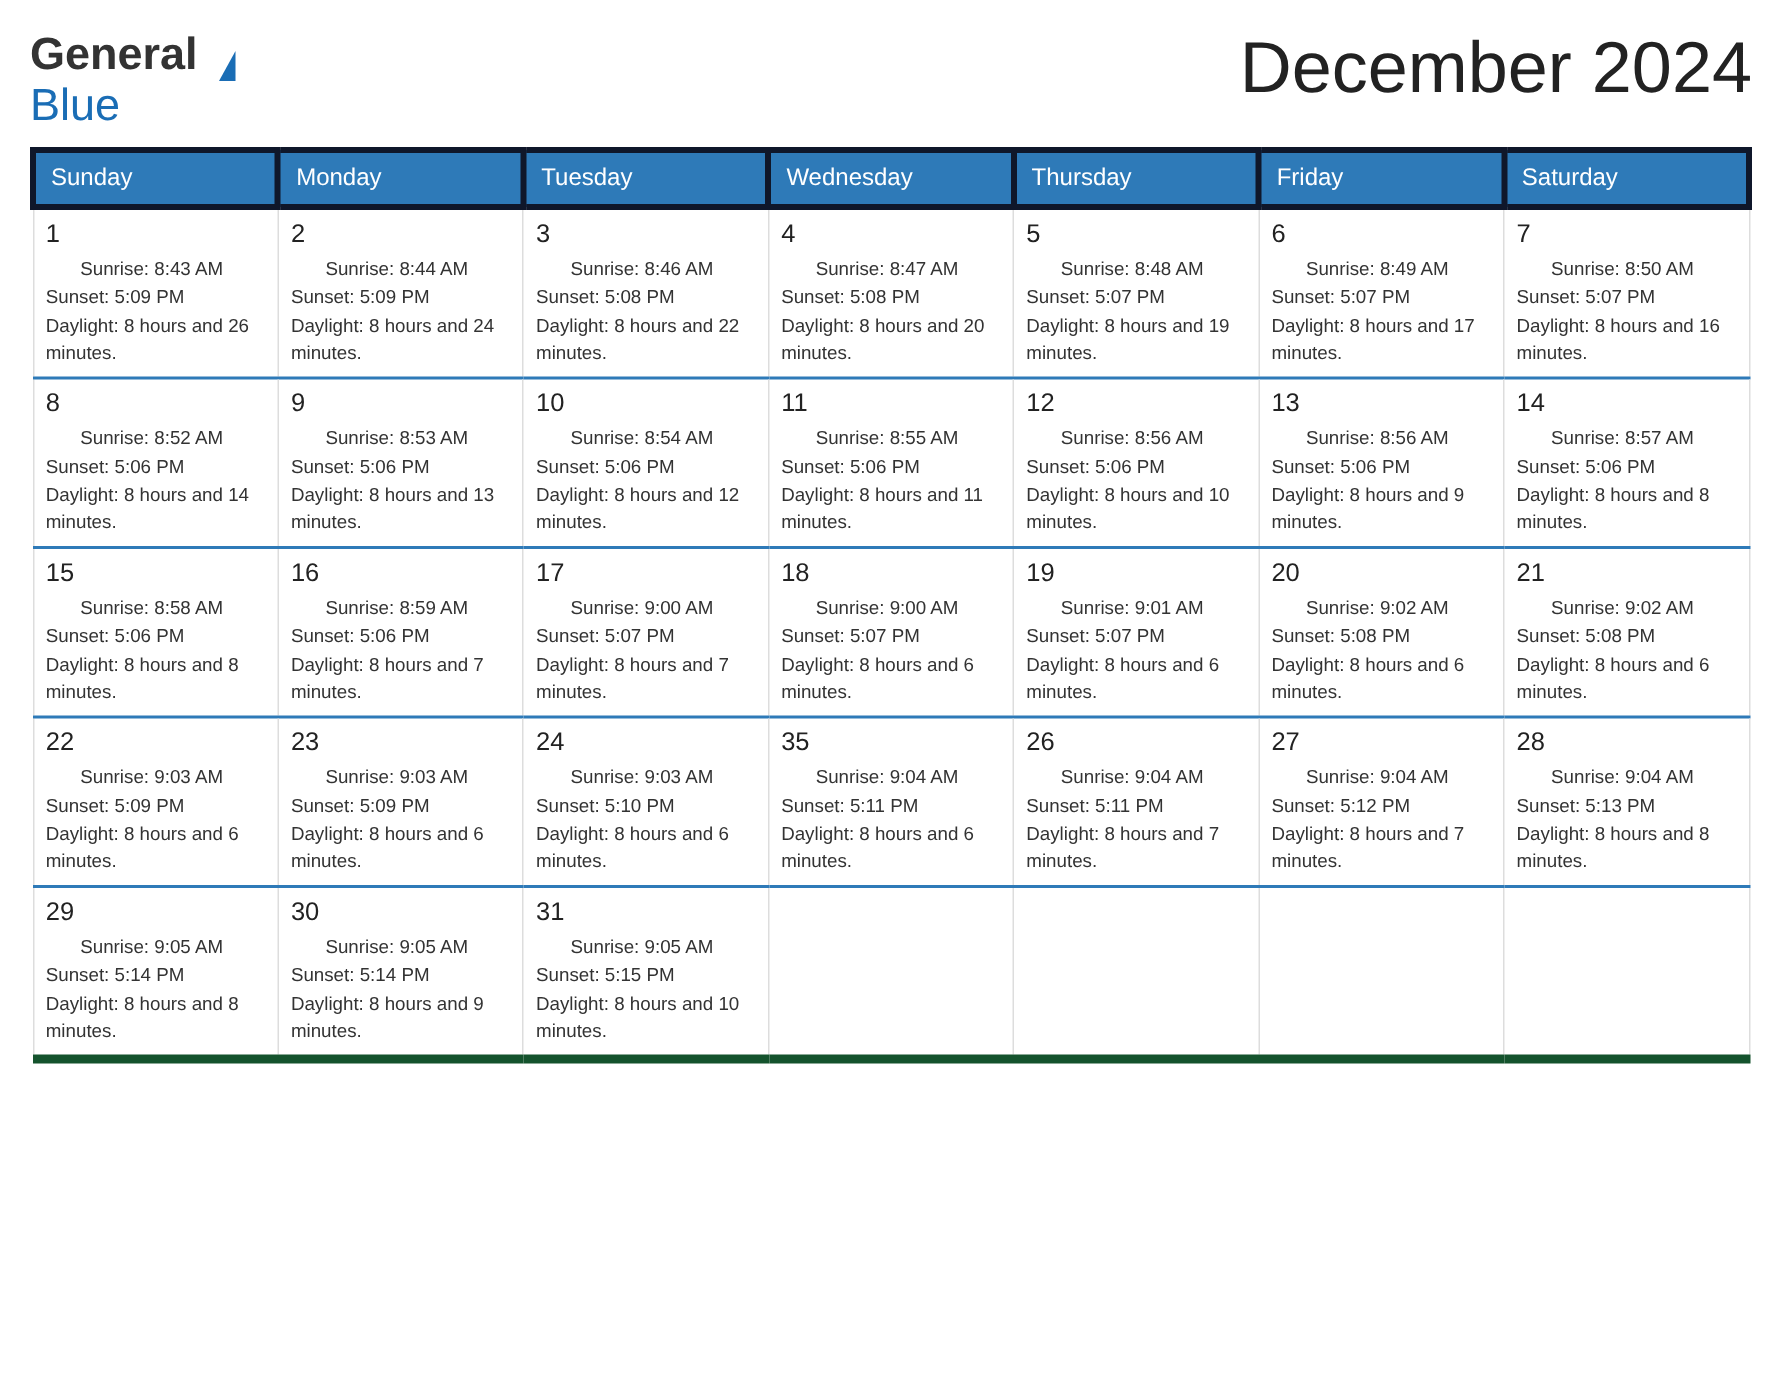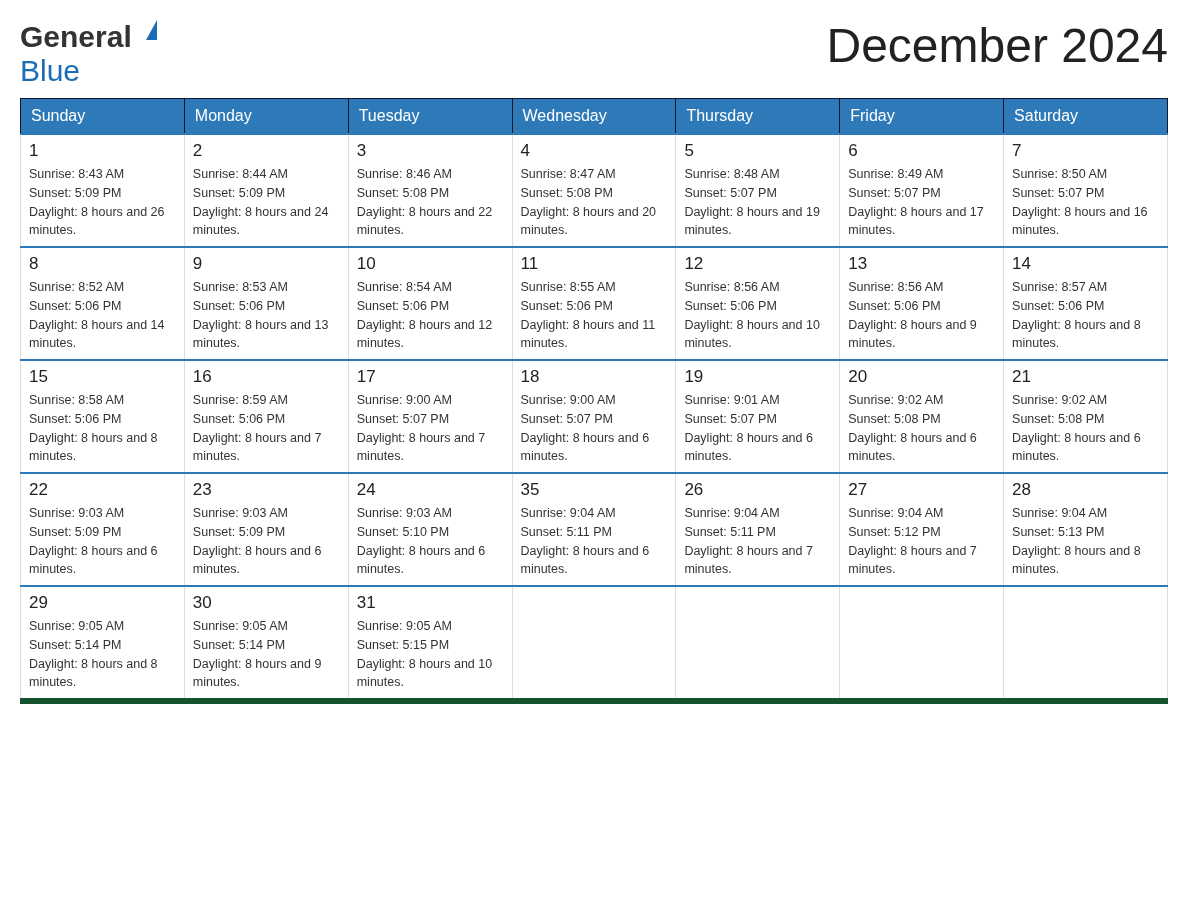--- a/index.html
+++ b/index.html
@@ -34,21 +34,21 @@
       border-collapse: collapse;
       margin-top: 8px;
     }
     .calendar-table th {
       background-color: #2e7ab8;
       color: #fff;
       font-size: 16px;
       font-weight: normal;
       padding: 8px 10px;
       text-align: left;
-      border: 1px solid #0f172a;
+      border: 4px solid #0f172a;
     }
     .calendar-table td {
       border: 1px solid #ccc;
       vertical-align: top;
       padding: 6px 8px;
       width: 14.28%;
       min-height: 100px;
       font-size: 13px;
       color: #333;
       background: #fff;
@@ -69,32 +69,33 @@
       font-size: 17px;
       font-weight: normal;
       color: #222;
       display: block;
       margin-bottom: 4px;
     }
     .day-info {
       font-size: 12.5px;
       color: #333;
       line-height: 1.5;
+      margin-left: 23px;
     }
     .empty-cell {
       background: #fff;
       border-top: 2px solid #2e7ab8 !important;
     }
     .logo-wrapper {
       display: flex;
       flex-direction: column;
     }
     .logo-line1 {
       display: flex;
-      align-items: flex-start;
+      align-items: flex-end;
       gap: 12px;
     }
     .logo-general-text {
       font-size: 30px;
       font-weight: bold;
       color: #333;
     }
     .logo-triangle {
       width: 0;
       height: 0;

